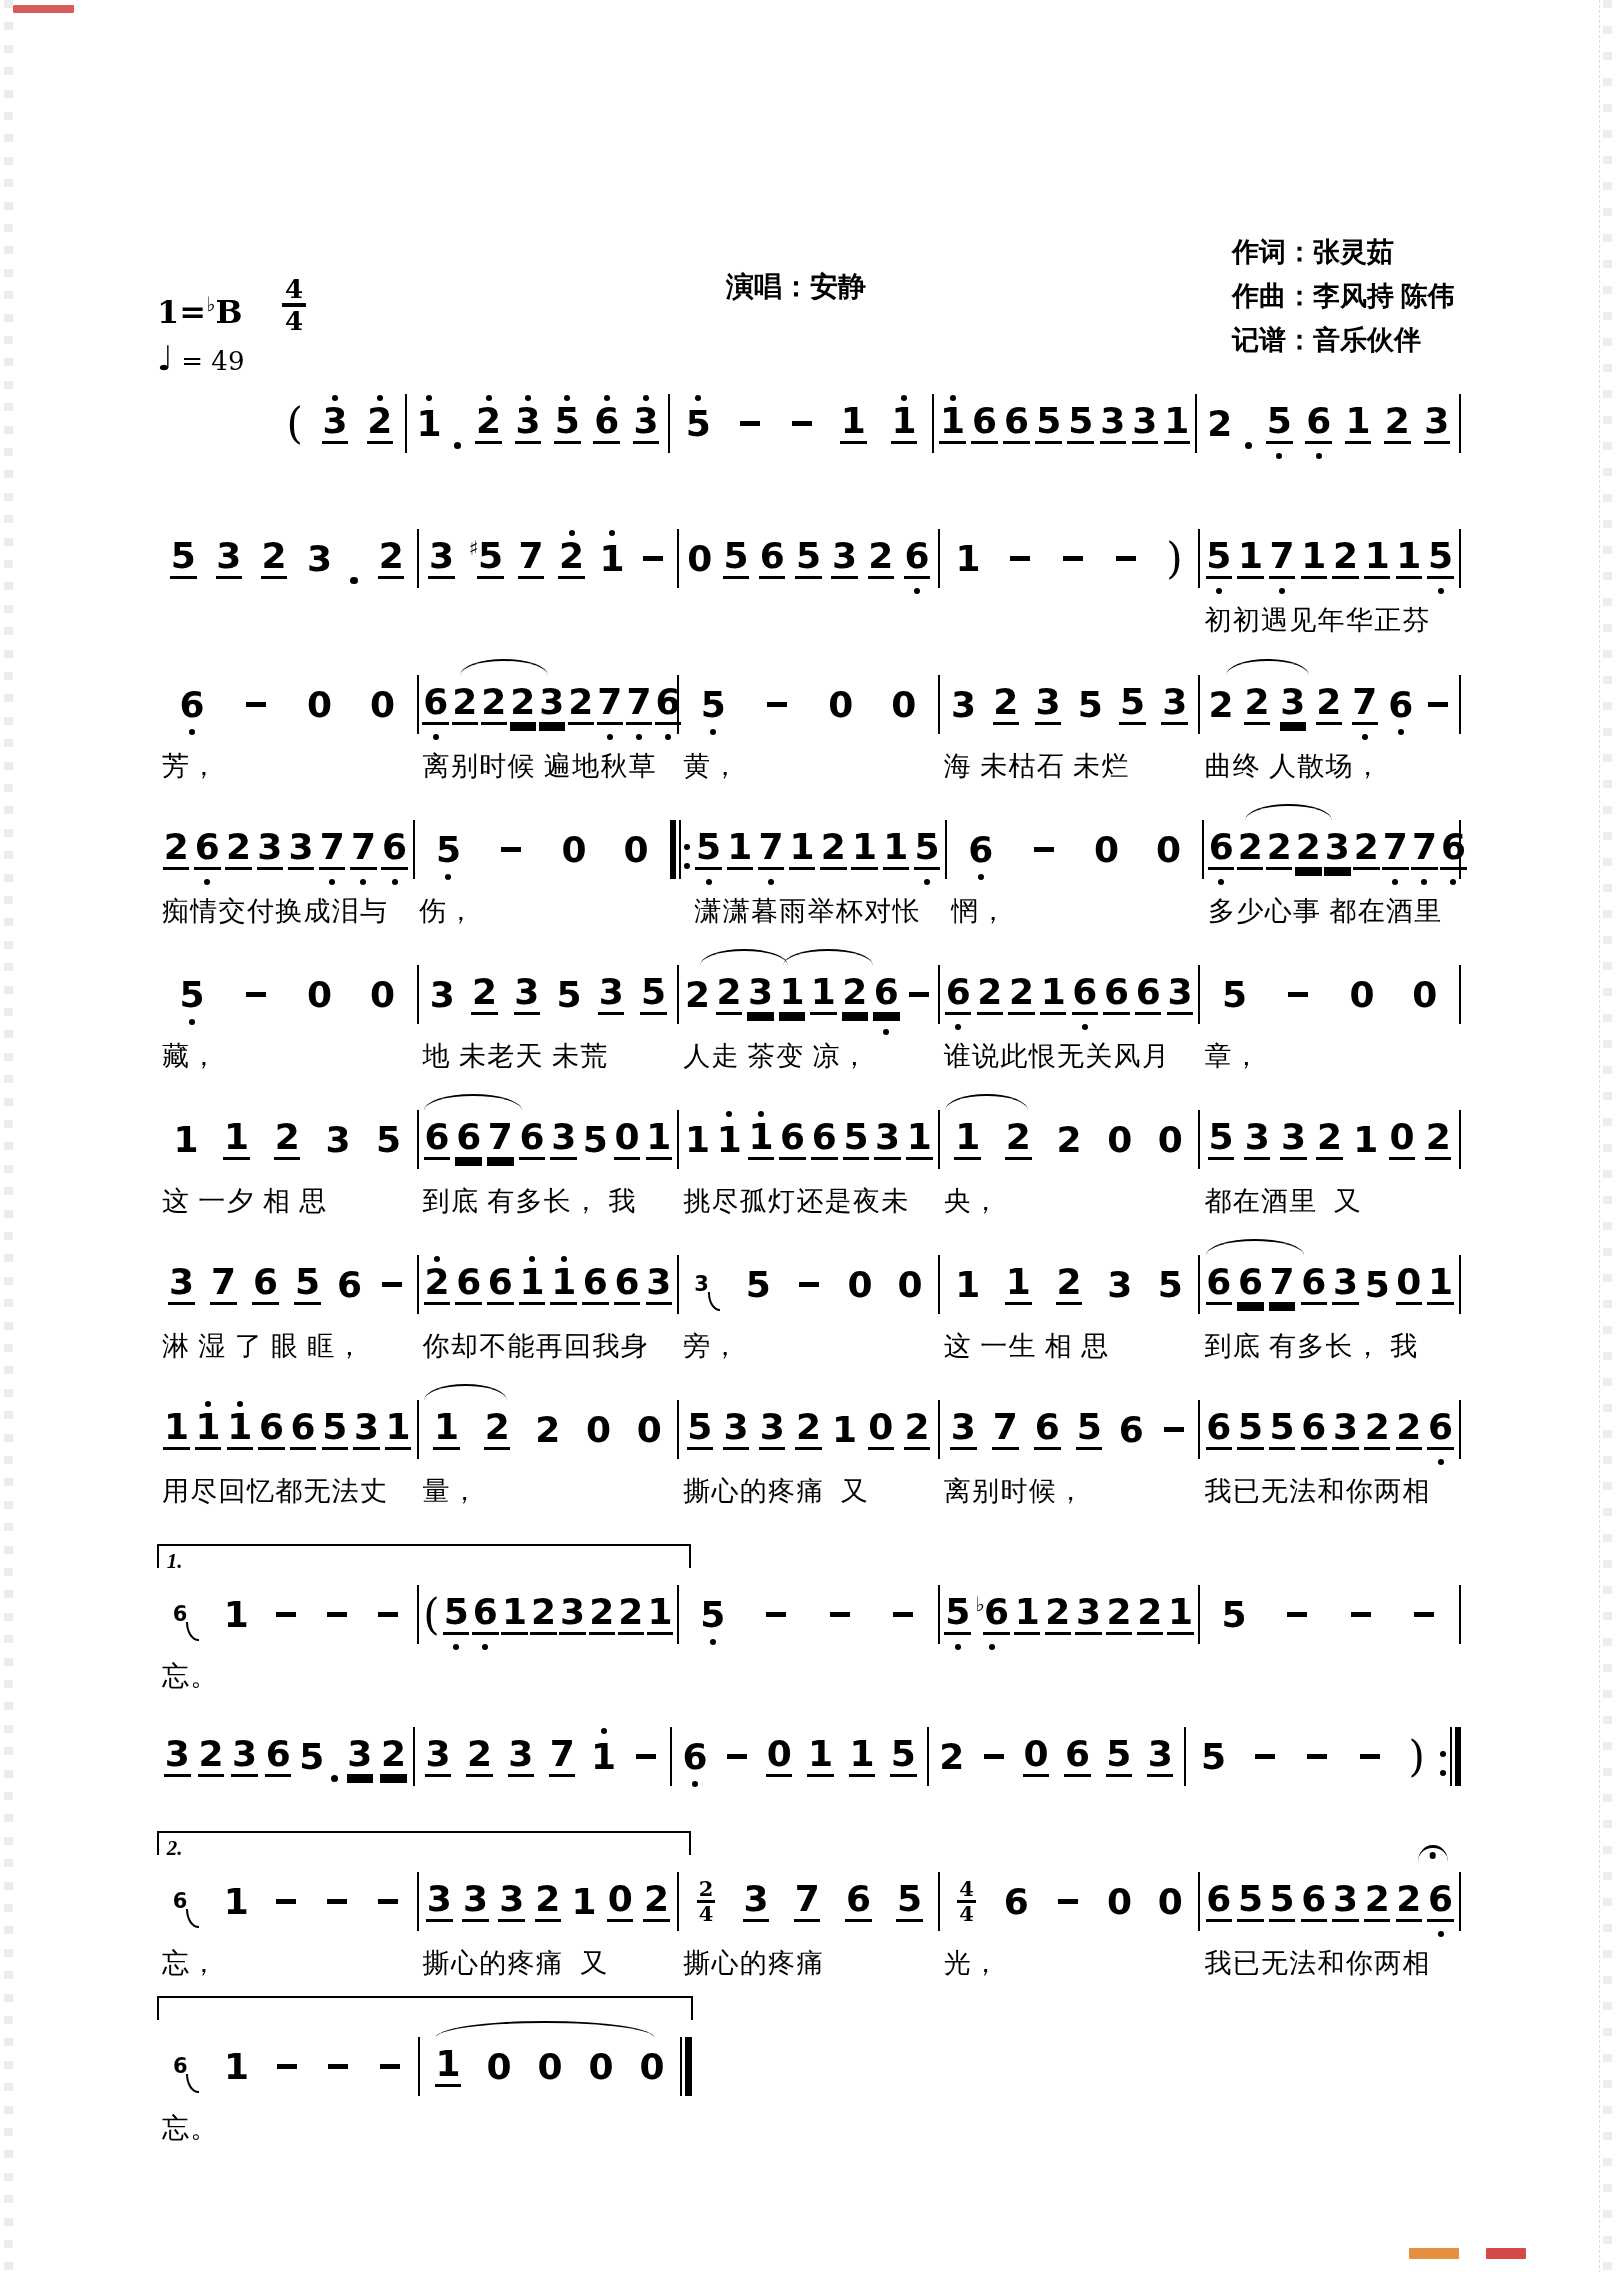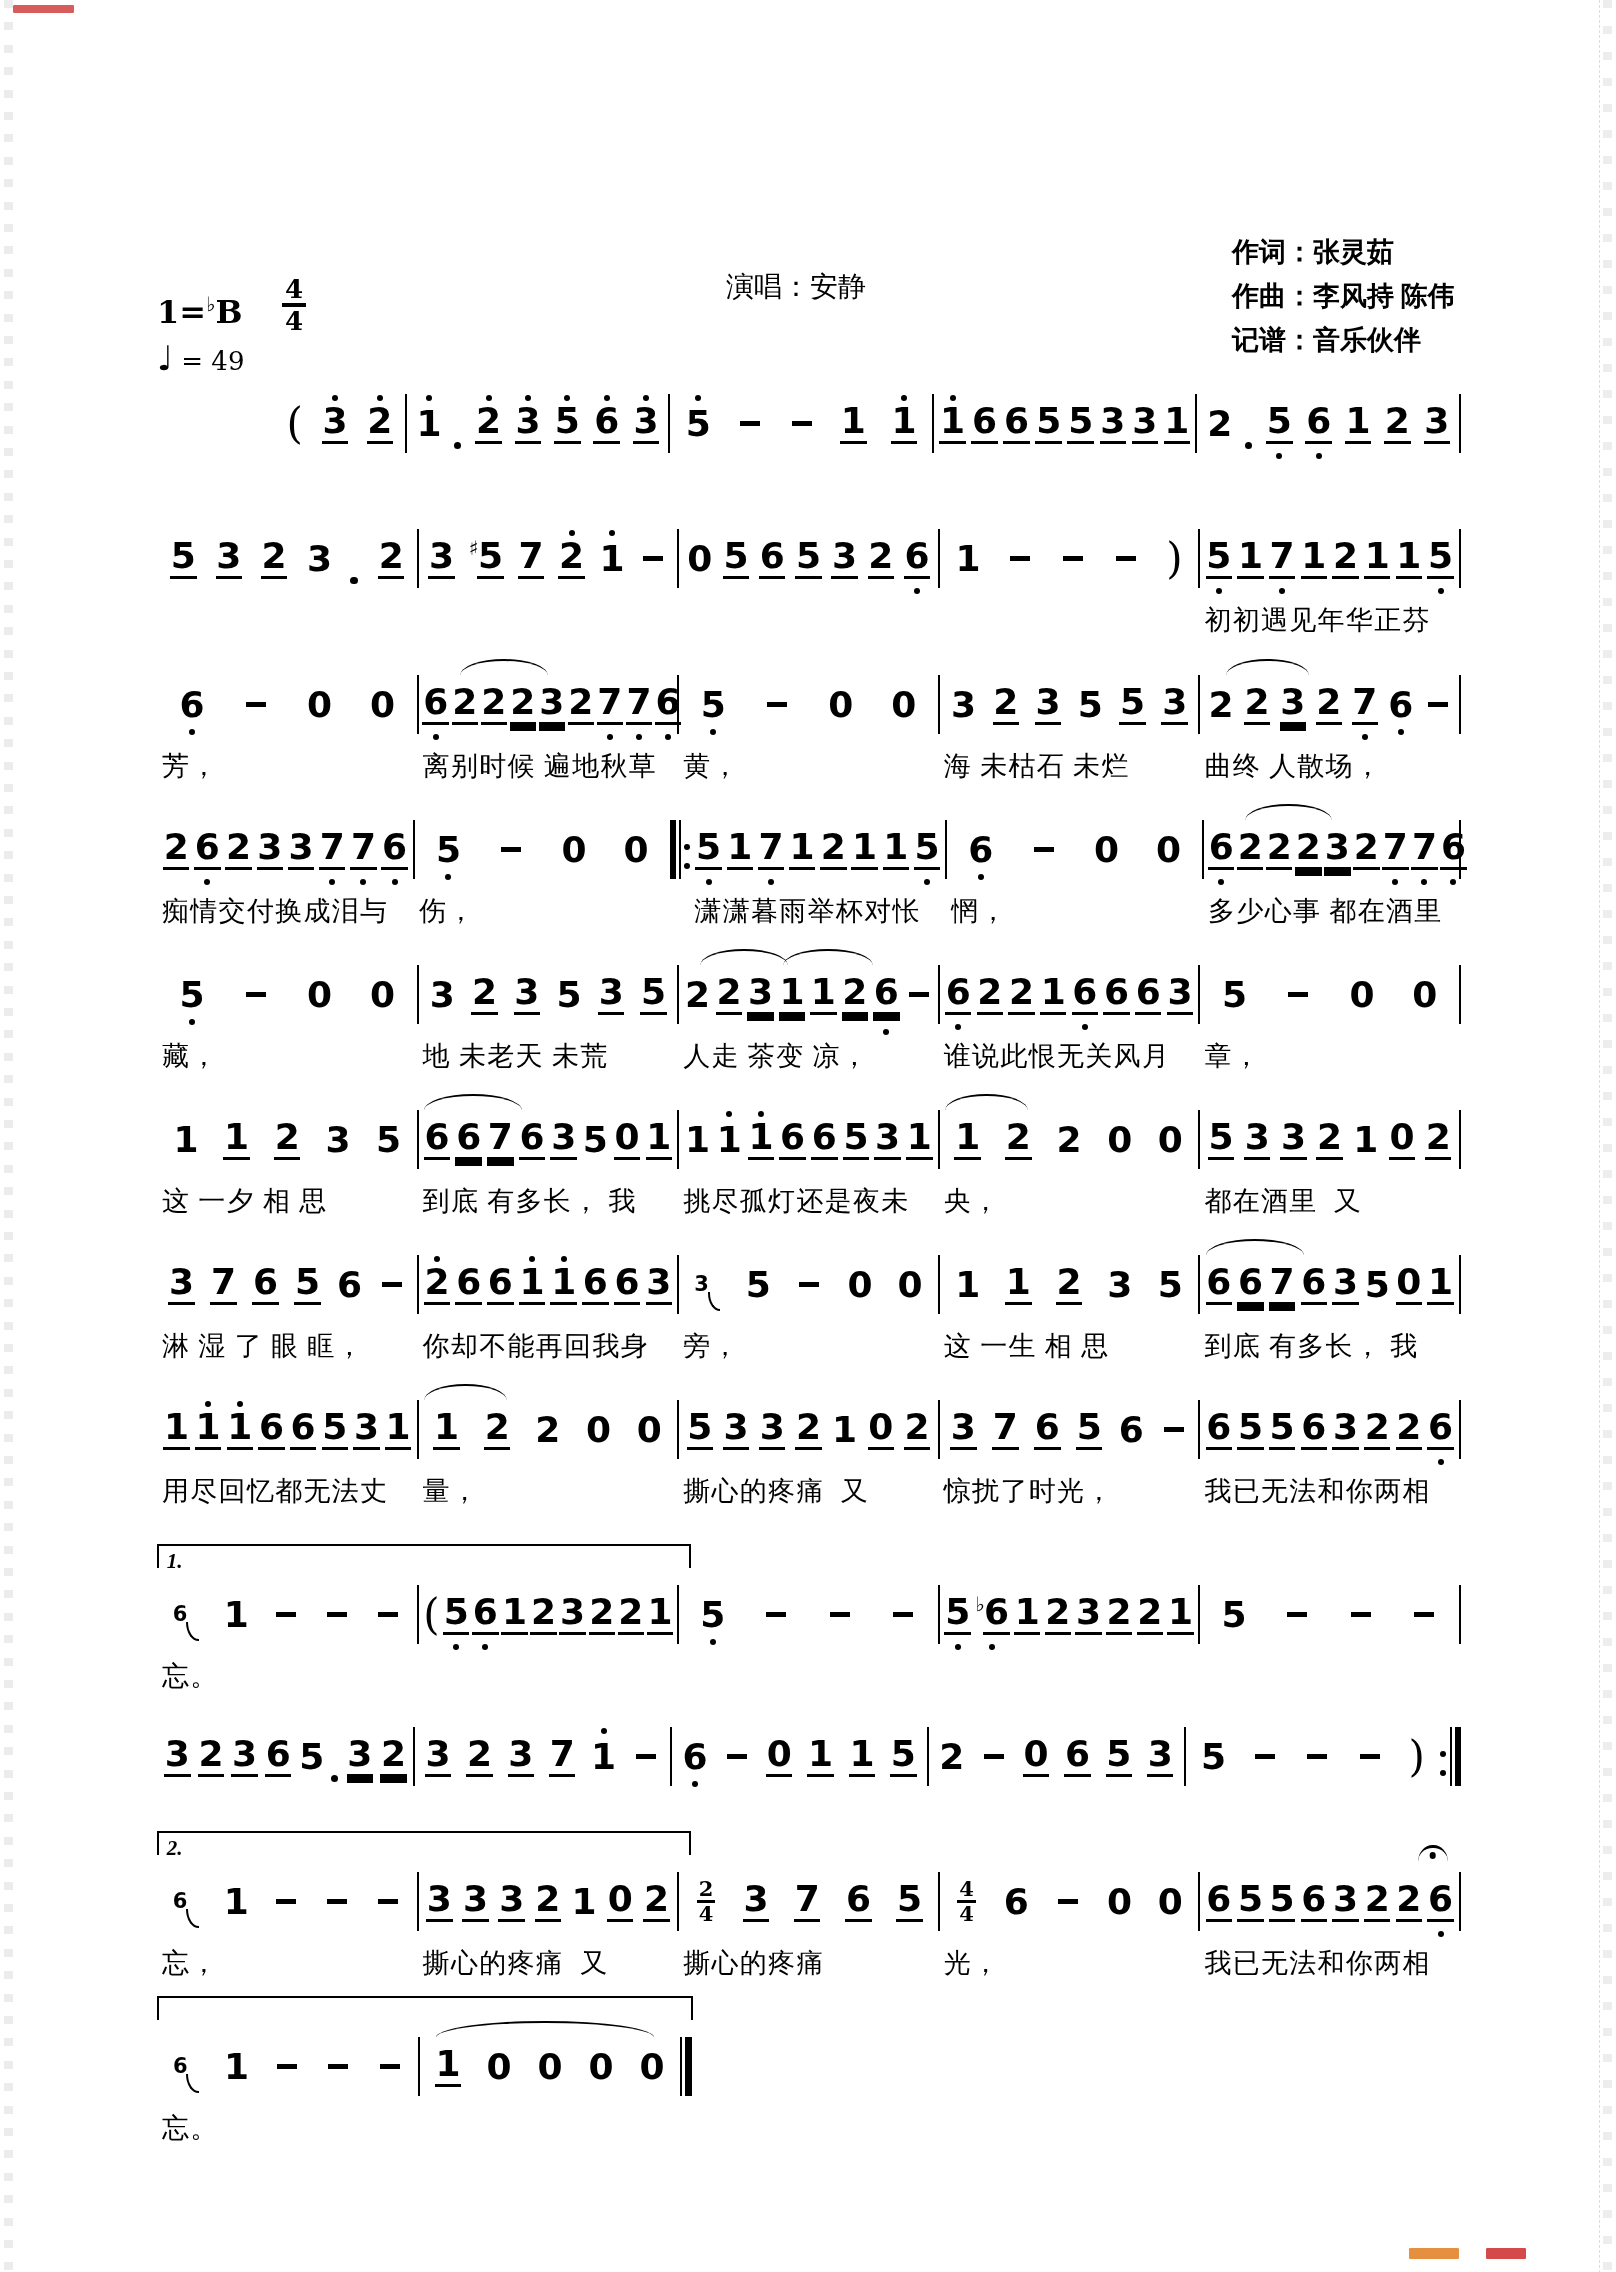--- a/index.html
+++ b/index.html
@@ -1,21 +1,21 @@
 <!DOCTYPE html>
 <html style="font-size:10.6px"><head>
 <meta charset="utf-8">
 <style>
   html,body{margin:0;padding:0;background:#888;}
   .page{position:relative;width:1616px;height:2273px;background:#ffffff;overflow:hidden;
         font-family:"Liberation Serif",serif;color:#000;}
   
   .title{position:absolute;top:146px;left:0;right:0;text-align:center;
          font-size:58px;font-weight:900;letter-spacing:8px;font-family:"Liberation Serif",serif;}
-  .singer{position:absolute;top:268px;left:726px;font-size:28px;font-weight:400;}
+  .singer{position:absolute;top:268px;left:726px;font-size:28px;font-weight:700;}
   .credits{position:absolute;top:230px;left:1232px;font-size:27px;font-weight:700;line-height:44px;white-space:pre;}
   .keysig{position:absolute;top:292px;left:157px;font-size:32px;font-weight:800;font-family:"DejaVu Serif",serif;}
   .keysig sup{font-size:20px;vertical-align:12px;}
   .tsfrac{position:absolute;top:276px;left:282px;display:flex;flex-direction:column;align-items:center;}
   .tsfrac b{font-size:26px;line-height:26px;font-family:"DejaVu Serif",serif;}
   .tsfrac .fbar{width:24px;height:3.3px;background:#000;margin:1.3px 0;}
   .tempo{position:absolute;top:338px;left:157px;font-size:26px;font-family:"DejaVu Serif",serif;}
   .tempo .qn{font-size:34px;font-family:"DejaVu Sans",sans-serif;}
   
   .system{position:absolute;display:flex;align-items:stretch;}
@@ -1081,21 +1081,21 @@
               <div class="dw">6</div>
             </div>
             <div class="tok u1">
               <div class="dw">5</div>
             </div>
             <div class="tok">
               <div class="dw">6</div>
             </div>
             <div class="dash"></div>
           </div>
-          <div class="m-lyric">惊扰了时光，</div>
+          <div class="m-lyric">离别时候，</div>
         </div>
         <div class="bar"></div>
         <div class="measure" style="flex: 1 1 0%;">
           <div class="nrow">
             <div class="tok u1">
               <div class="dw">6</div>
             </div>
             <div class="tok u1">
               <div class="dw">5</div>
             </div>

